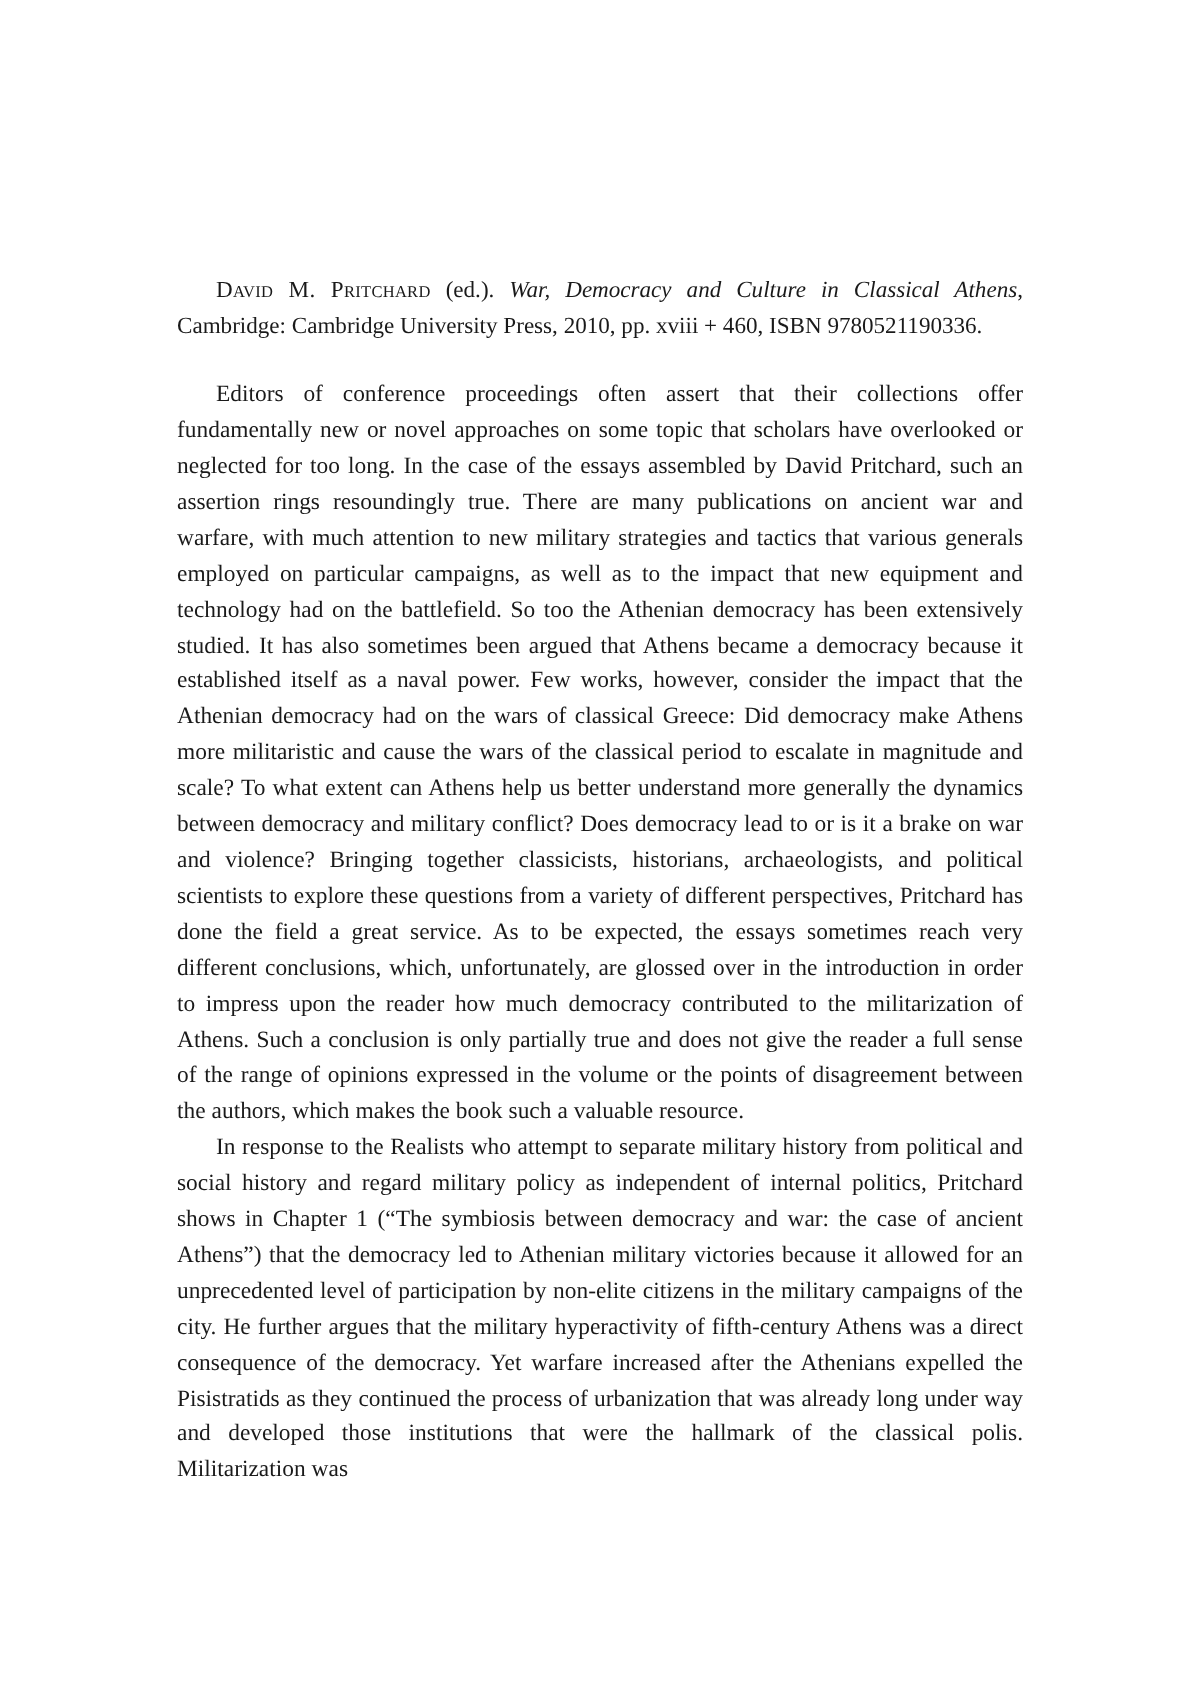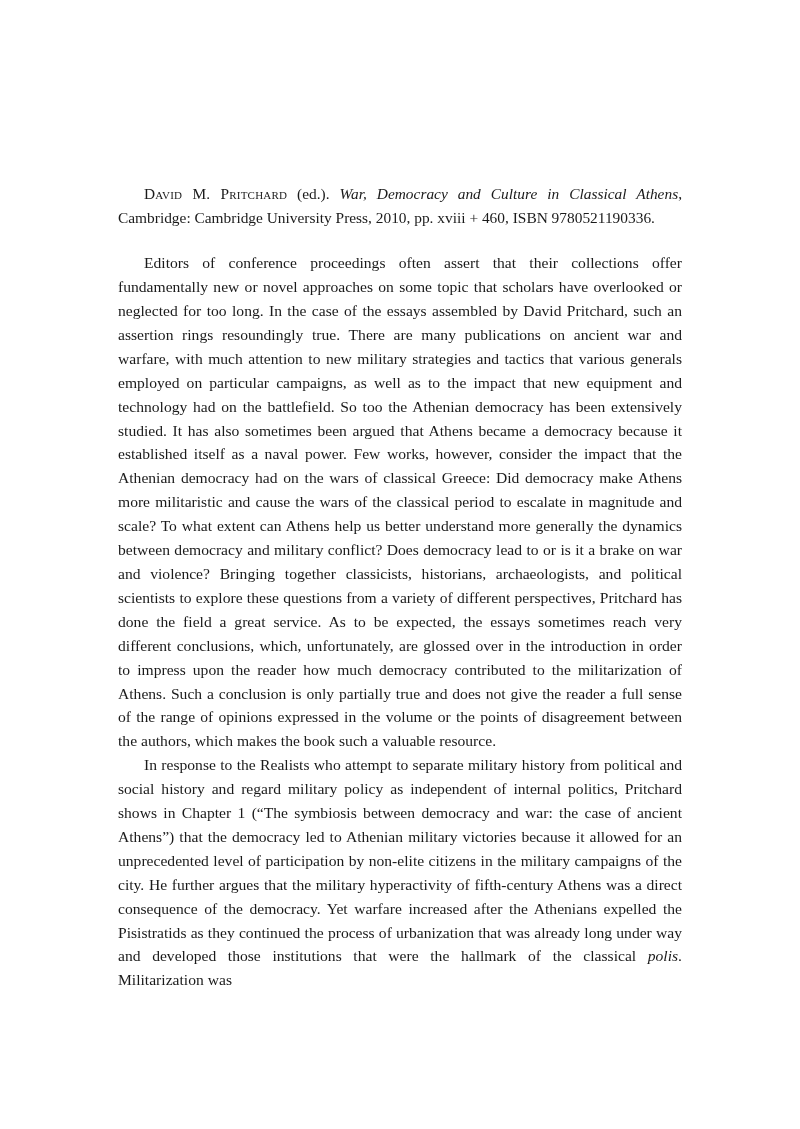--- a/index.html
+++ b/index.html
@@ -50,21 +50,20 @@
     font-size: 15.6px;
     line-height: 23.9px;
     text-align: justify;
     text-indent: 26px;
     margin: 0;
     hyphens: none;
     word-spacing: 0.1px;
   }
 
   .body-paragraph .term {
-    font-style: italic;
   }
 
   
   .footer {
     position: absolute;
     left: 118px;
     top: 1057px;
     width: 564px;
     display: flex;
     justify-content: flex-start;

